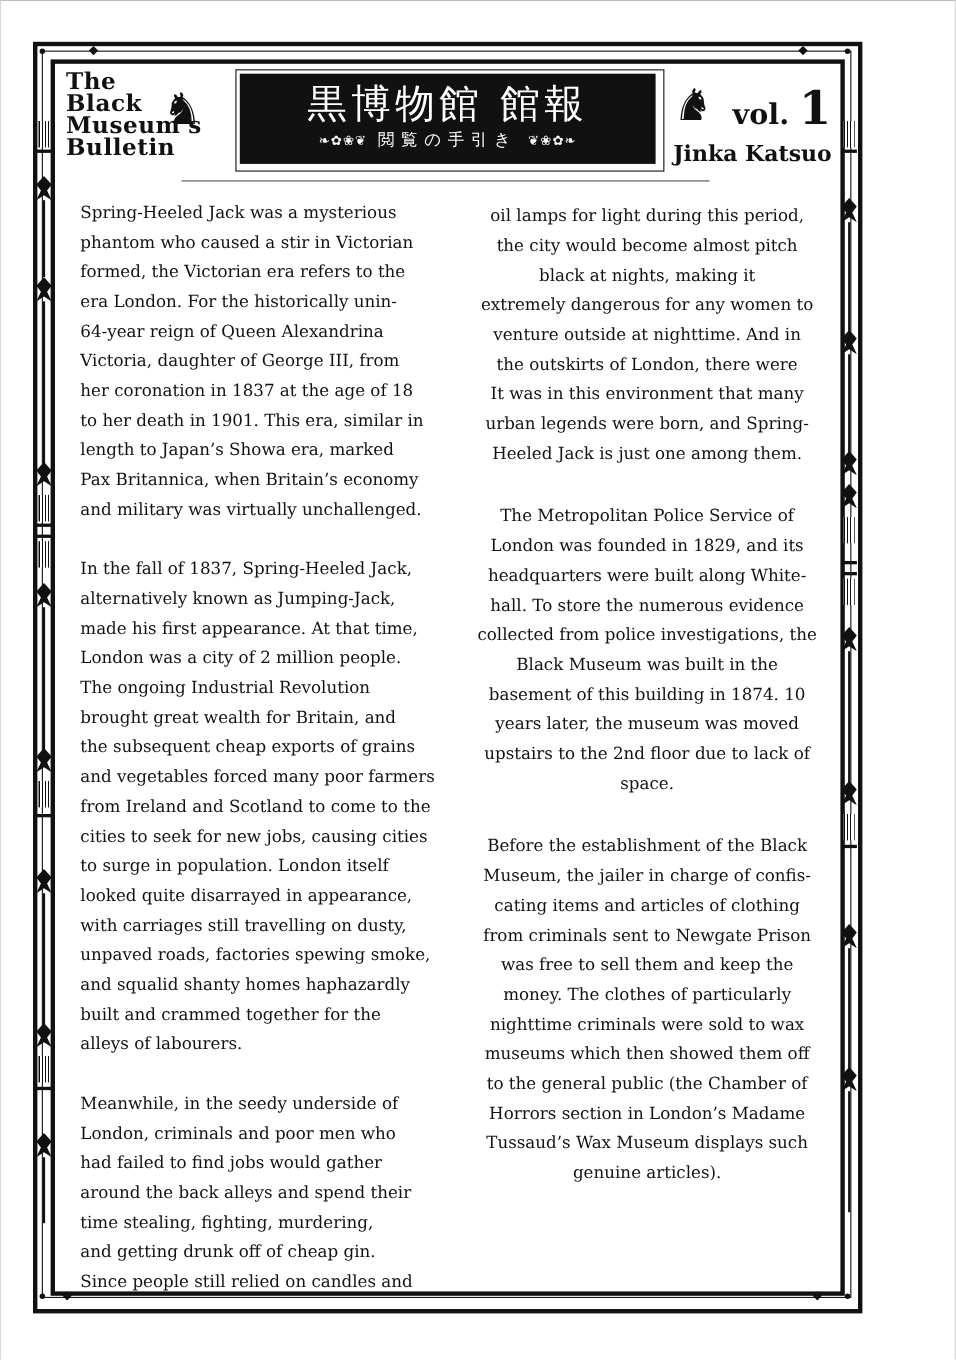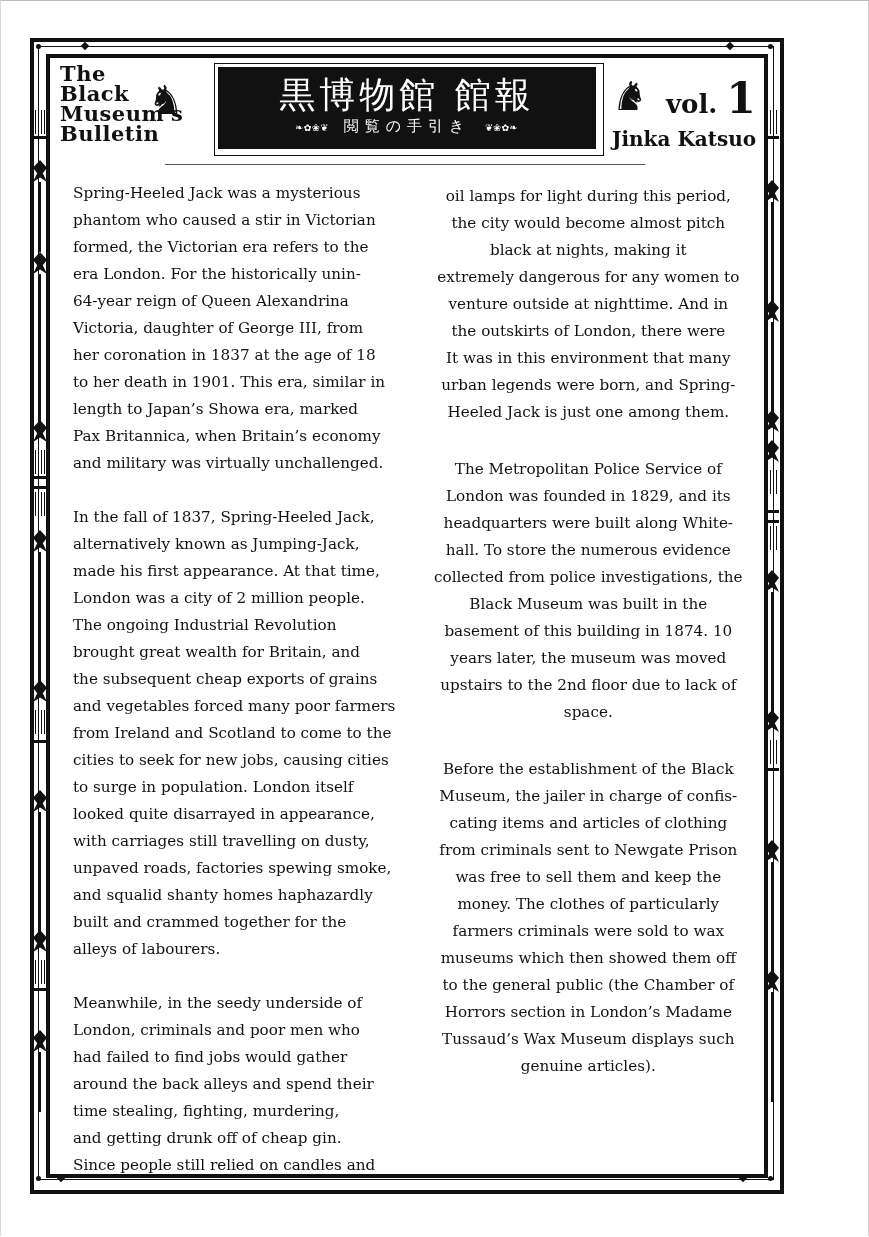--- a/index.html
+++ b/index.html
@@ -22,21 +22,21 @@
   .orn-bar  { position:absolute; left:0; width:14px; height:3px; background:#111; }
   .orn-flute{ position:absolute; left:2px; width:10px; height:24px;
               background: repeating-linear-gradient(90deg,#111 0 1px,#fff 1px 3px); }
   
   .masthead { position:absolute; left:60px; top:64px; font-family:"DejaVu Serif", serif; font-weight:bold; font-size:21px; line-height:20px; color:#111; letter-spacing:0.5px; }
   .masthead div { white-space:nowrap; }
   .seahorse { position:absolute; font-size:40px; line-height:40px; color:#111; }
   .title-box-wrap { position:absolute; left:214px; top:63px; width:388px; height:91px; border:1px solid #111; }
   .title-box { position:absolute; left:218px; top:67px; width:378px; height:82px; background:#111; color:#fff; text-align:center; }
   .title-jp { font-family:"DejaVu Sans", sans-serif; font-size:36px; line-height:44px; margin-top:6px; letter-spacing:4px; }
-  .subtitle-jp { font-family:Liberation Mono, monospace; font-size:15px; line-height:22px; letter-spacing:6px; }
+  .subtitle-jp { font-family:Liberation Serif, serif; font-size:15px; line-height:22px; letter-spacing:6px; }
   .subtitle-jp .flour { letter-spacing:1px; font-size:12px; }
   .header-rule { position:absolute; left:165px; top:164px; width:480px; height:1px; background:#555; }
   .vol { position:absolute; left:666px; top:74px; font-family:"DejaVu Serif", serif; font-weight:bold; font-size:26px; color:#111;text-align:center; }
   .vol .num { font-size:42px; }
   .author { position:absolute; left:612px; top:127px; font-family:"DejaVu Serif", serif; font-weight:bold; font-size:20px; color:#111; }
   
   .col { position:absolute; font-family:"DejaVu Serif", serif; font-size:15.2px; line-height:27px; color:#111; }
   .col p { margin:0; white-space:nowrap; }
   .col .gap { height:27px; }
   .col-left { left:73px; top:180px; }
@@ -210,20 +210,20 @@
     <p>space.</p>
   </div>
   <div class="gap" style="height:30px;"></div>
   <div>
     <p>Before the establishment of the Black</p>
     <p>Museum, the jailer in charge of confis-</p>
     <p>cating items and articles of clothing</p>
     <p>from criminals sent to Newgate Prison</p>
     <p>was free to sell them and keep the</p>
     <p>money. The clothes of particularly</p>
-    <p>farmers criminals were sold to wax</p>
+    <p>nighttime criminals were sold to wax</p>
     <p>museums which then showed them off</p>
     <p>to the general public (the Chamber of</p>
     <p>Horrors section in London’s Madame</p>
     <p>Tussaud’s Wax Museum displays such</p>
     <p>genuine articles).</p>
   </div>
 </div>
 
 </body></html>

